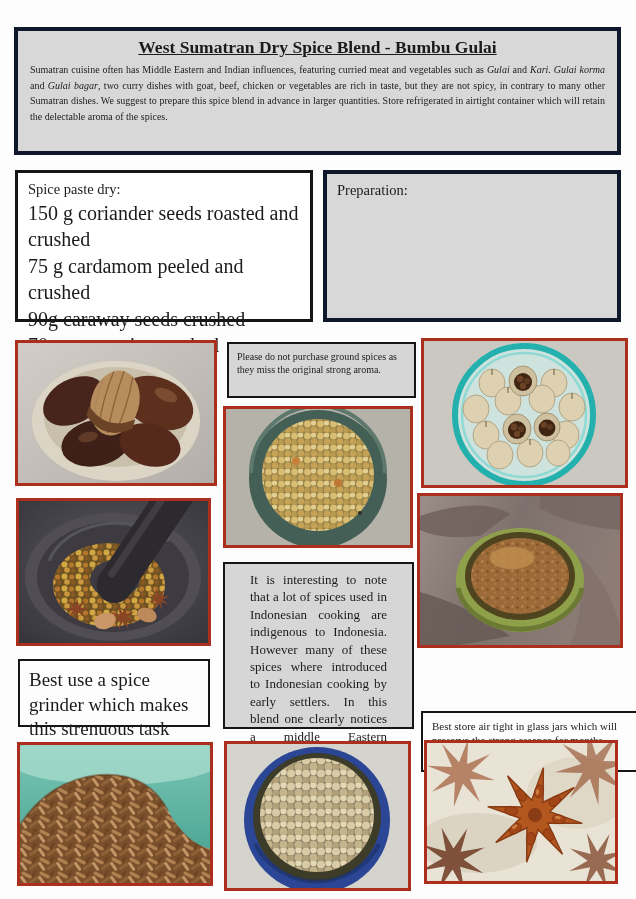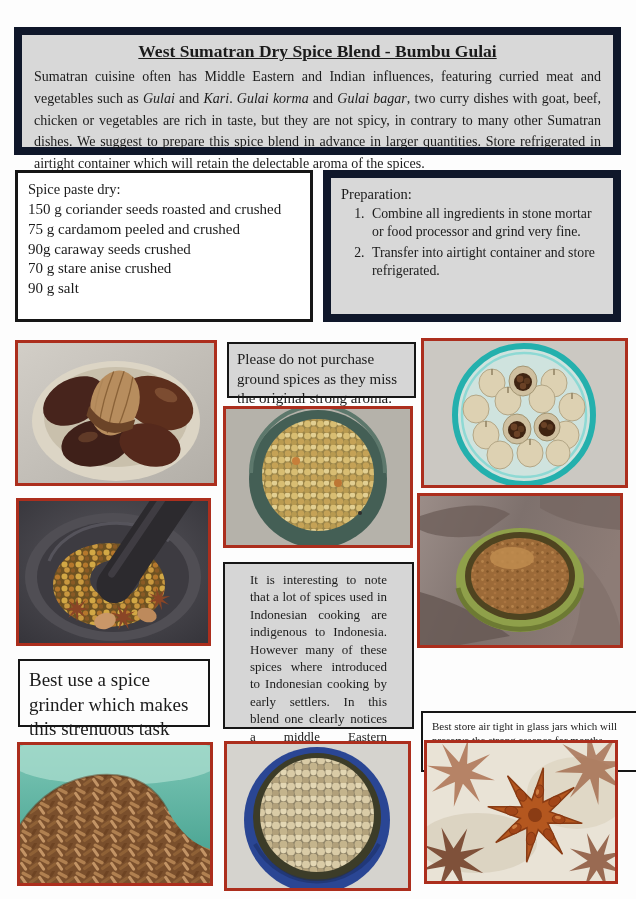--- a/index.html
+++ b/index.html
@@ -1,30 +1,30 @@
 <!DOCTYPE html>
 <html><head>
 <meta charset="utf-8">
 <style>
   html,body{margin:0;padding:0;background:#ffffff;}
   #page{position:relative;width:636px;height:899px;background:#fdfdfd;
         font-family:"Liberation Serif", serif;color:#1b1b1b;overflow:hidden;}
   .abs{position:absolute;box-sizing:border-box;}
-  .blackbox{border:8px solid #0f172a;background:#d8d8d8;}
+  .blackbox{border:4px solid #0f172a;background:#d8d8d8;}
   .whitebox{border:3px solid #161616;background:#ffffff;}
-  .notebox{border:2px solid #161616;background:#d6d6d6;padding:6px 8px;font-size:15px;line-height:1.3;}
+  .notebox{border:2px solid #161616;background:#d6d6d6;padding:6px 8px;font-size:10px;line-height:1.3;}
   .notebox.white{background:#fdfdfd;}
   .photo{border:3px solid #ac2e1d;background:#cfcbc4;}
   .photo svg{display:block;width:100%;height:100%;}
   #title-box{padding:4px 12px 6px 12px;}
   .doc-title{text-align:center;font-weight:bold;font-size:17.5px;text-decoration:underline;margin:2px 0 4px 0;}
-  .intro{font-size:14px;line-height:1.56;text-align:justify;}
+  .intro{font-size:10px;line-height:1.56;text-align:justify;}
   .it{font-style:italic;}
   .box-head{font-weight:normal;font-size:14.5px;margin:0 0 2px 0;}
-  .ing-list{list-style:none;margin:0;padding:0;font-size:15px;line-height:1.32;}
+  .ing-list{list-style:none;margin:0;padding:0;font-size:20px;line-height:1.32;}
   .prep-list{margin:2px 0 0 0;padding-left:27px;font-size:13.8px;line-height:1.3;}
   .prep-list li{margin-bottom:3px;padding-left:4px;}
   #ing-box,#prep-box{padding:8px 10px;}
   .just{text-align:justify;}
 </style>
 </head>
 <body>
 
 <div id="page">
 
@@ -39,24 +39,20 @@
       <li>150 g coriander seeds roasted and crushed</li>
       <li>75 g cardamom peeled and crushed</li>
       <li>90g caraway seeds crushed</li>
       <li>70 g stare anise crushed</li>
       <li>90 g salt</li>
     </ul>
   </div>
 
   <div id="prep-box" class="abs blackbox" style="left:323px;top:170px;width:298px;height:152px;">
     <div class="box-head">Preparation:</div>
-    <ol class="prep-list">
-      <li>Combine all ingredients in stone mortar or food processor and grind very fine.</li>
-      <li>Transfer into airtight container and store refrigerated.</li>
-    </ol>
   </div>
 
   <div class="abs photo" style="left:15px;top:340px;width:202px;height:146px;">
     <svg viewBox="0 0 196 140" preserveAspectRatio="none">
       <defs>
         <linearGradient id="gBg1" x1="0" y1="0" x2="1" y2="1">
           <stop offset="0" stop-color="#d2cec7"></stop>
             <stop offset="1" stop-color="#b3afa8"></stop>
         </linearGradient>
       </defs>

